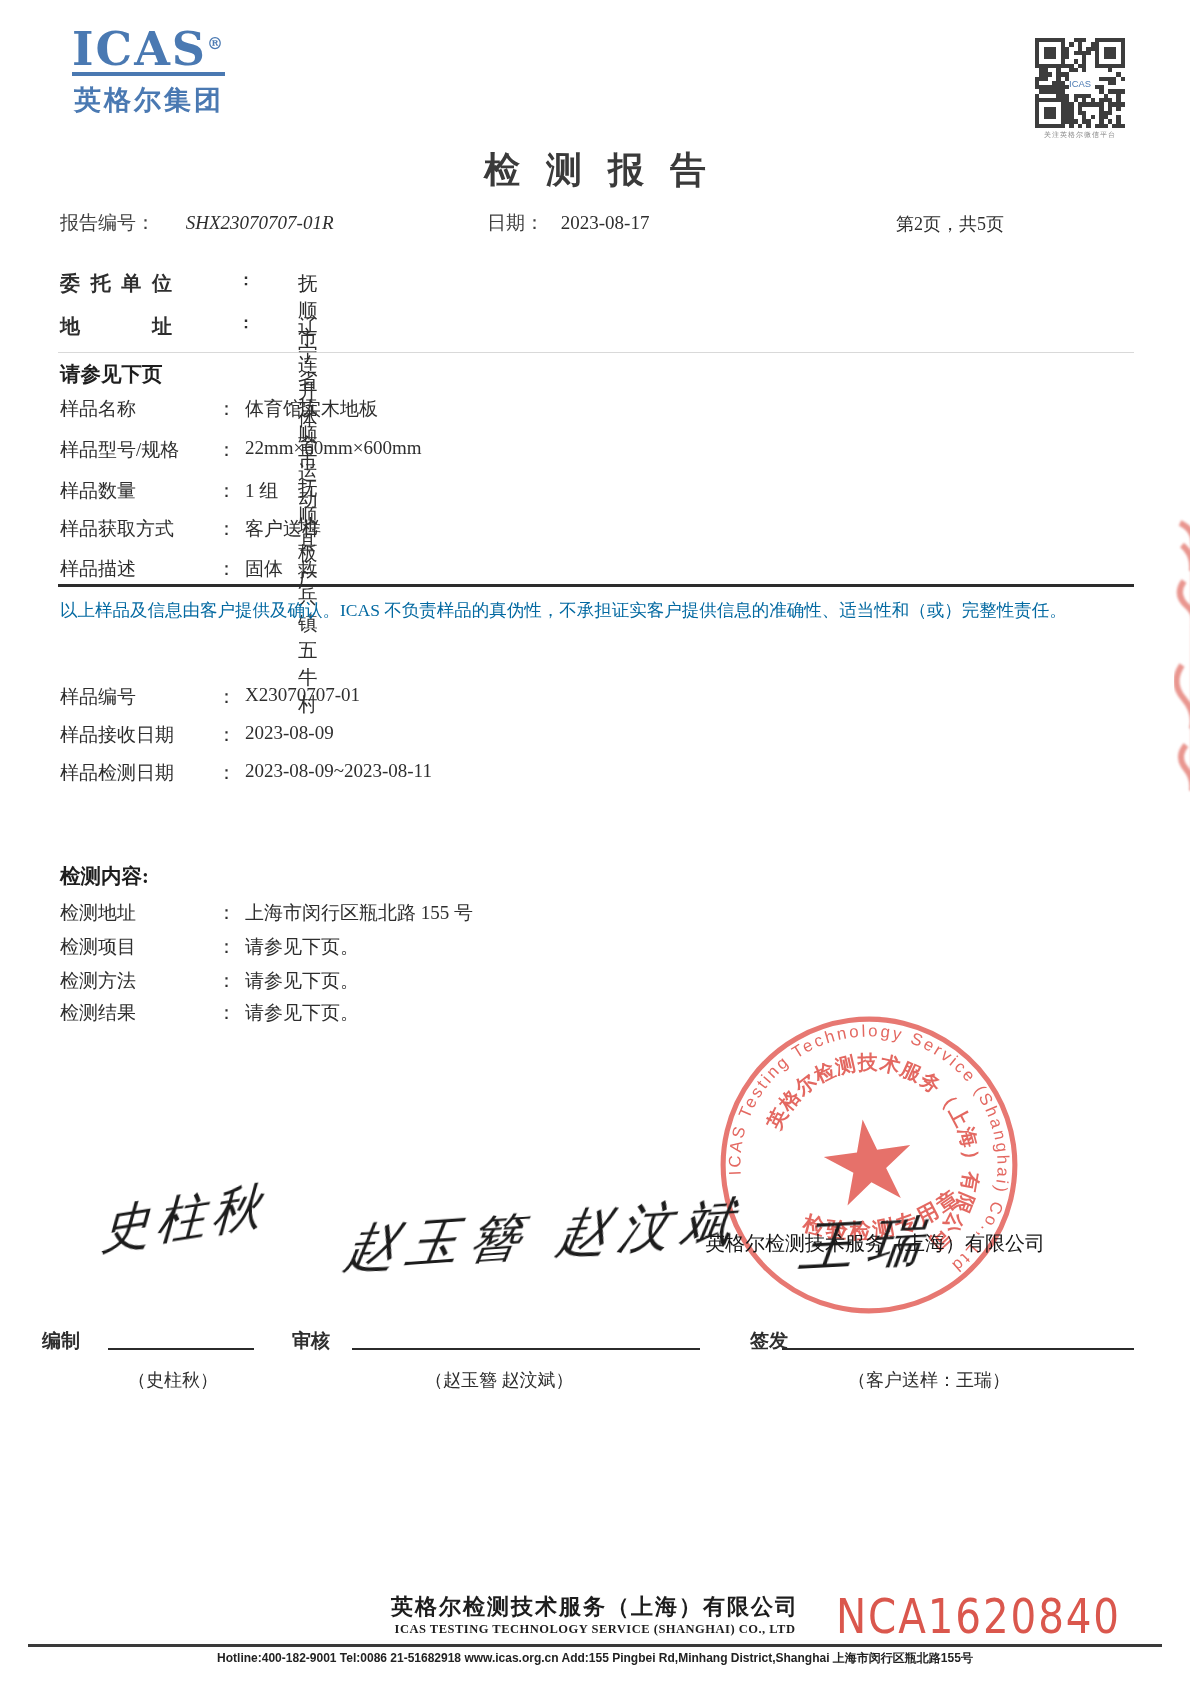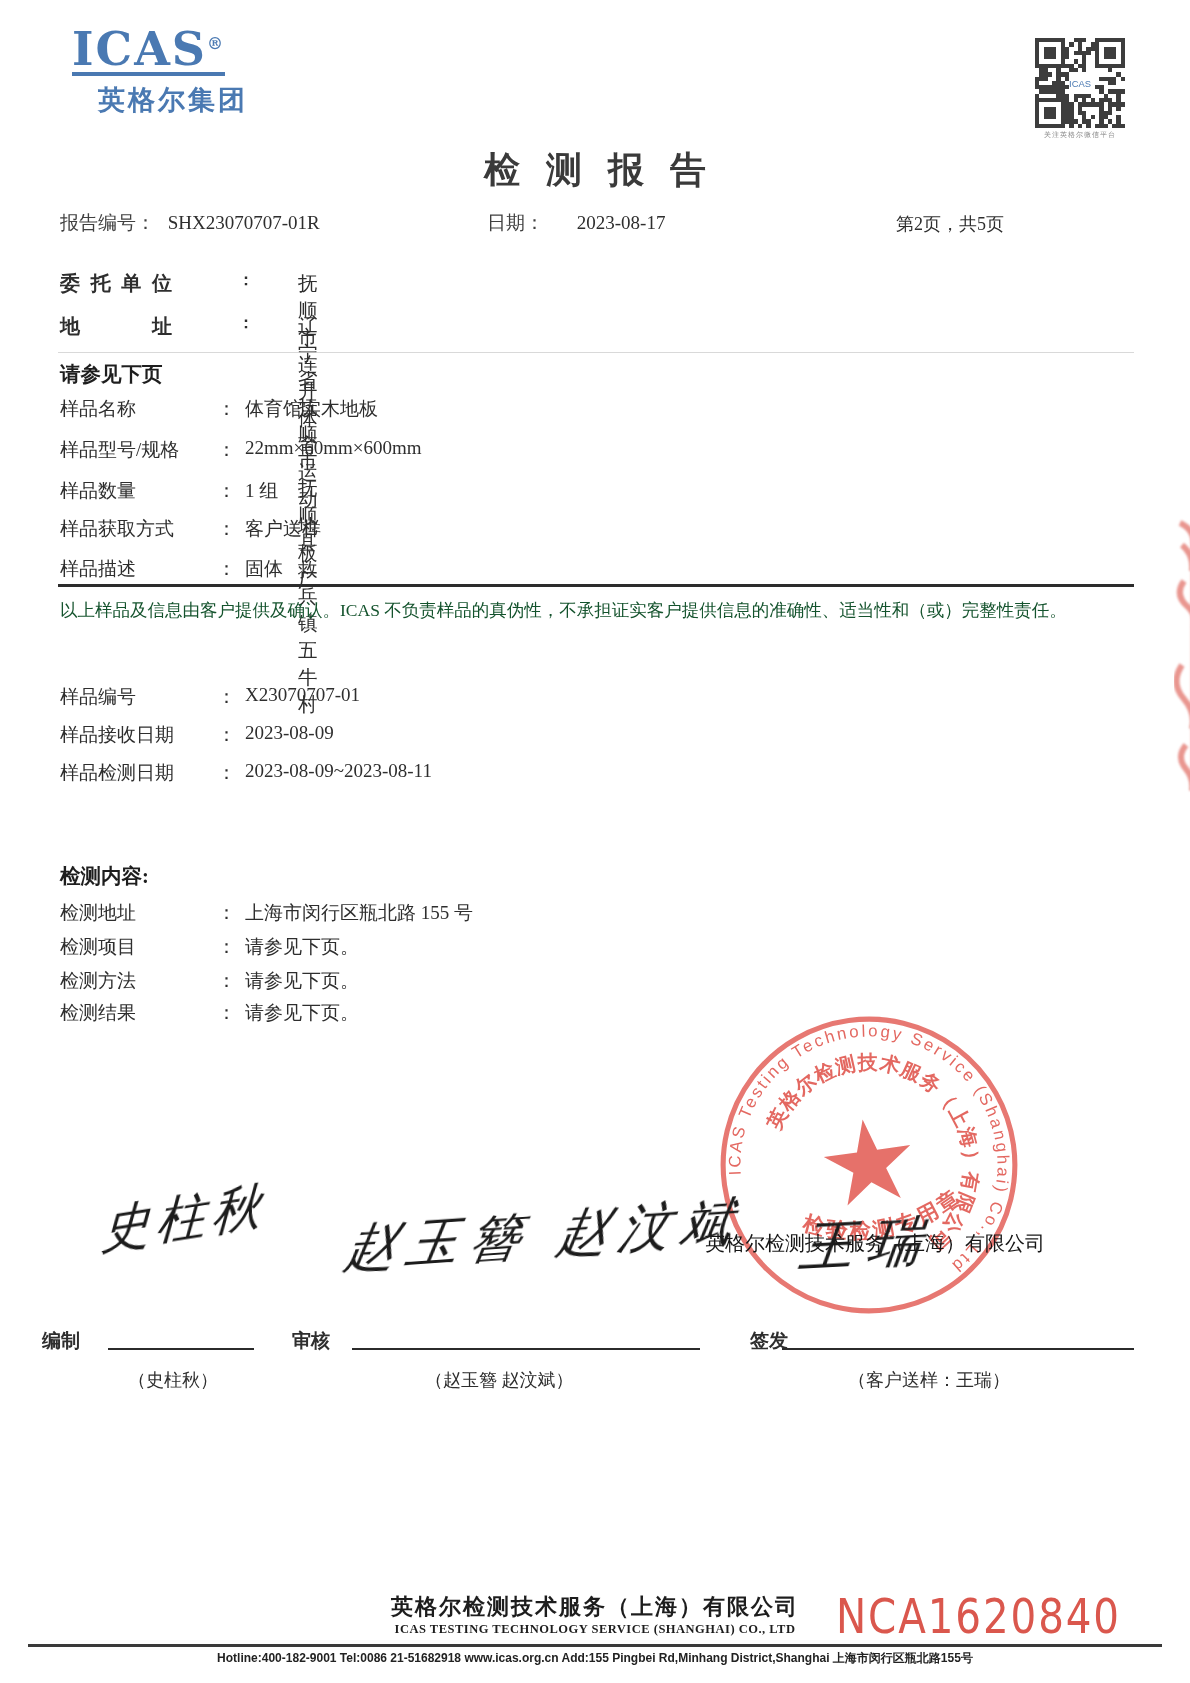--- a/index.html
+++ b/index.html
@@ -12,21 +12,21 @@
   .abs { position:absolute; }
 
   
   .logo-icas {
     left:72px; top:26px; font-family:"DejaVu Serif",serif;
     font-size:46px; font-weight:bold; color:#4a79b2; letter-spacing:2px;
     border-bottom:4px solid #4a79b2; padding-bottom:0px; line-height:1.0;
   }
   .logo-reg { font-size:16px; vertical-align:super; font-weight:bold; }
   .logo-sub {
-    left:74px; top:82px; font-size:27px; font-weight:bold; color:#4a79b2; letter-spacing:3px;margin-left:24px;
+    left:74px; top:82px; font-size:27px; font-weight:bold; color:#4a79b2; letter-spacing:3px;
   }
 
   
   .qr-box { left:1035px; top:38px; width:90px; height:90px; }
   .qr-caption { left:1032px; top:130px; width:96px; font-size:7px; color:#8a8a8a;
     letter-spacing:1px; text-align:center; font-family:"Liberation Sans",sans-serif; }
 
   
   .title { left:0; top:146px; width:100%; text-align:center;
     font-size:36px; font-weight:600; color:#3a3a3a; letter-spacing:26px; text-indent:26px; }
@@ -44,21 +44,21 @@
 
   .faint-rule { left:58px; top:352px; width:1076px; height:1px; background:#c9c9c9; opacity:.7; }
 
   .section-header { font-weight:bold; font-size:20.5px; color:#1e1e1e; }
 
   .rowlabel { position:absolute; left:0; font-size:19px; white-space:nowrap; }
   .rowcolon { position:absolute; left:157px; font-size:19px; }
   .rowvalue { position:absolute; left:185px; font-size:19px; white-space:nowrap; }
 
   .dark-rule { left:58px; top:584px; width:1076px; height:3px; background:#2c2c2c; }
-  .disclaimer { left:60px; top:596px; width:1060px; font-size:17.5px; line-height:29px; color:#14532d; }
+  .disclaimer { left:60px; top:596px; width:1060px; font-size:17.5px; line-height:29px; color:#0369a1; }
 
   
   .stamp-wrap { left:716px; top:1012px; width:306px; height:306px; transform:rotate(-8deg); opacity:.88; }
   .company-over-stamp { left:705px; top:1230px; font-size:20px; color:#151515; white-space:nowrap; }
 
   
   .handw {
     font-family:"DejaVu Serif",serif; font-style:italic; color:#1c1c1c;
     filter:blur(0.4px); white-space:nowrap;
   }
@@ -246,25 +246,25 @@
       <rect x="8" y="8" width="5" height="5" fill="#ffffff"></rect>
       <text x="10.5" y="11.4" font-size="2.2" text-anchor="middle" fill="#4a79b2" font-family="Liberation Sans, sans-serif">ICAS</text>
     </svg>
 </div>
 <div class="abs qr-caption">关注英格尔微信平台</div>
 
 <div class="abs title">检测报告</div>
 
 <div class="abs meta-row" style="left:60px;">
   <span class="meta-label">报告编号：</span>
-  <span style="margin-left:8px;">SHX23070707-01R</span>
+  <span style="margin-left:26px;font-style:italic;">SHX23070707-01R</span>
 </div>
 <div class="abs meta-row" style="left:487px;">
   <span class="meta-label">日期：</span>
-  <span style="margin-left:28px;">2023-08-17</span>
+  <span style="margin-left:12px;">2023-08-17</span>
 </div>
 <div class="abs page-info">第2页，共5页</div>
 
 <div class="abs" style="left:60px; top:270px;text-decoration:underline;">
   <span class="clabel">委托单位</span>
   <span class="ccolon">：</span>
   <span class="cvalue">抚顺市连升体育运动地板厂</span>
 </div>
 <div class="abs" style="left:60px; top:313px;">
   <span class="clabel">地址</span>

